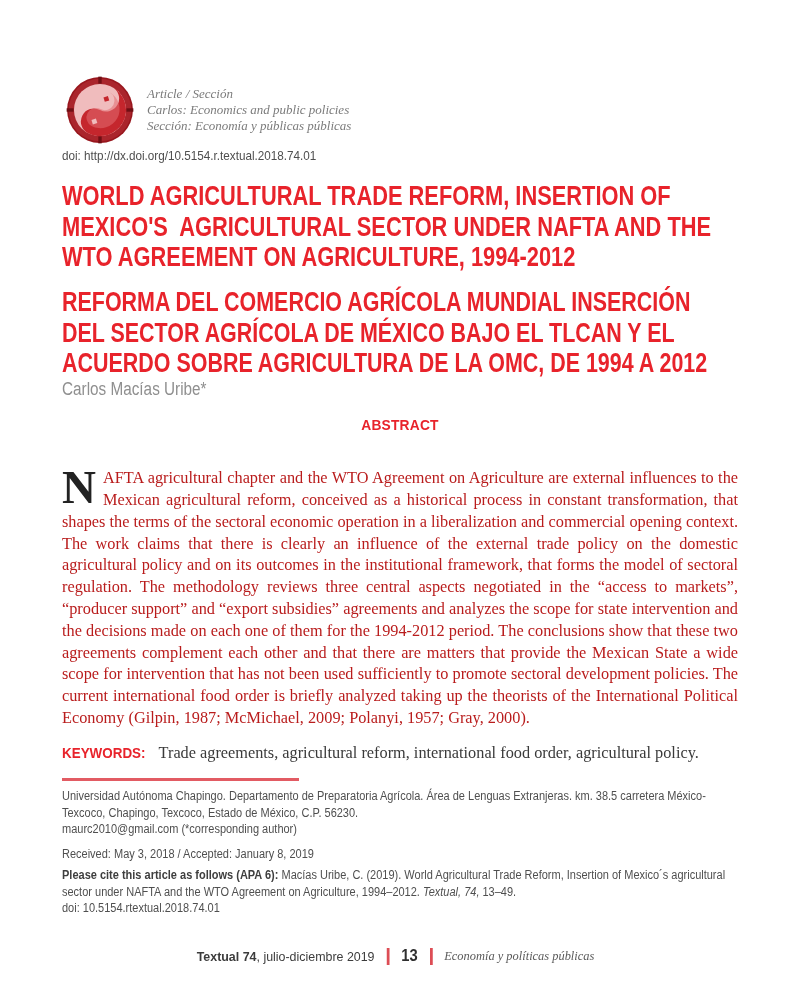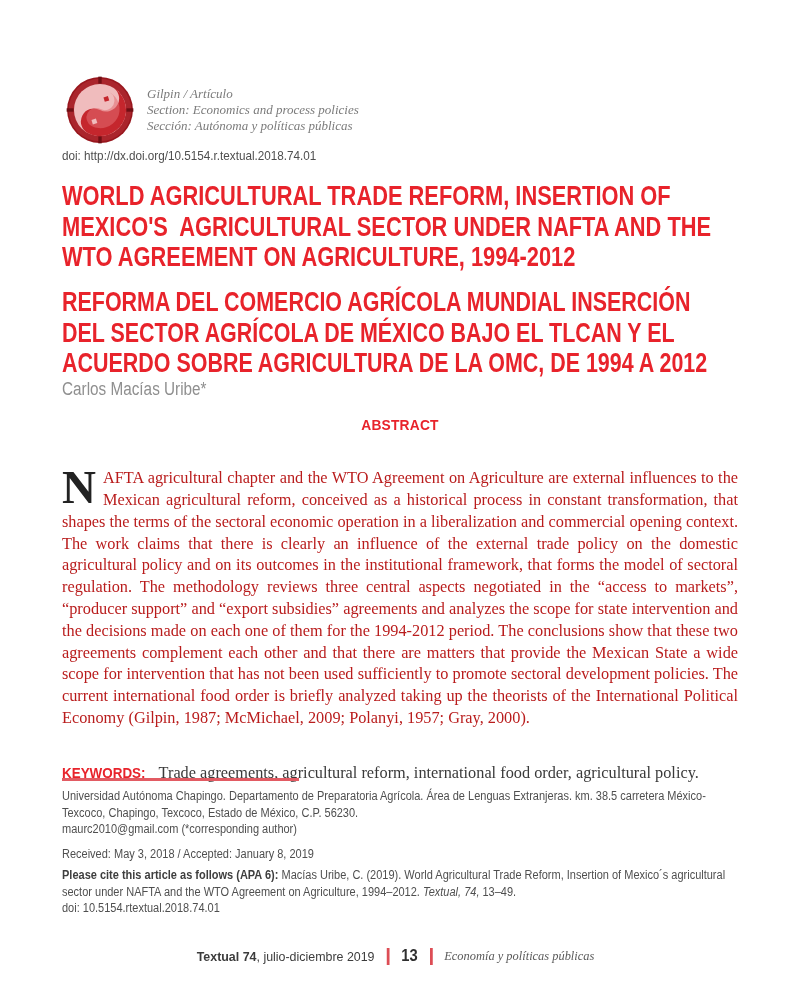--- a/index.html
+++ b/index.html
@@ -43,21 +43,21 @@
     font-family:"Liberation Serif", serif; font-size:16.3px; line-height:21.8px;
     text-align:justify; color:#b91c1c;
   }
   .abstract::first-letter {
     float:left; font-size:47px; line-height:37px; font-weight:700;
     padding:2px 7px 0 0; color:#222222;
   }
 
   .keywords {
     position:absolute; left:62px; top:743px; width:676px;
-    font-family:"Liberation Serif", serif; font-size:16.3px; color:#3a3a3a;margin-top:20px;
+    font-family:"Liberation Serif", serif; font-size:16.3px; color:#3a3a3a;
   }
   .kw-label {
     color:#e8232b; font-weight:700; font-family:"Liberation Sans", sans-serif;
     font-size:14.6px; display:inline-block; transform:scaleX(0.92);
     transform-origin:left center; margin-right:2px;
   }
 
   .divider { position:absolute; left:62px; top:778px; width:237px; height:3px; background:#e25b63; }
 
   
@@ -103,23 +103,23 @@
         <rect x="30.2" y="41.8" width="4.4" height="4.4" transform="rotate(45 32.4 44)" fill="#f0bcbd"></rect>
       </g>
       <rect x="30.4" y="0.6" width="3.2" height="6.5" fill="#6f0f14"></rect>
       <rect x="30.4" y="56.9" width="3.2" height="6.5" fill="#6f0f14"></rect>
       <rect x="0.6" y="30.4" width="6.5" height="3.2" fill="#6f0f14"></rect>
       <rect x="56.9" y="30.4" width="6.5" height="3.2" fill="#6f0f14"></rect>
     </svg>
   </div>
 
   <div class="pub-info">
-    <div>Gilpin / Artículo</div>
-    <div>Section: Economics and process policies</div>
-    <div>Sección: Autónoma y políticas públicas</div>
+    <div>Article / Sección</div>
+    <div>Carlos: Economics and public policies</div>
+    <div>Sección: Economía y públicas públicas</div>
   </div>
 
   <div class="doi-top">doi: http://dx.doi.org/10.5154.r.textual.2018.74.01</div>
 
   <div class="title title-en">
     <div class="t-line">WORLD AGRICULTURAL TRADE REFORM, INSERTION OF</div>
     <div class="t-line">MEXICO'S  AGRICULTURAL SECTOR UNDER NAFTA AND THE</div>
     <div class="t-line">WTO AGREEMENT ON AGRICULTURE, 1994-2012</div>
   </div>
 

